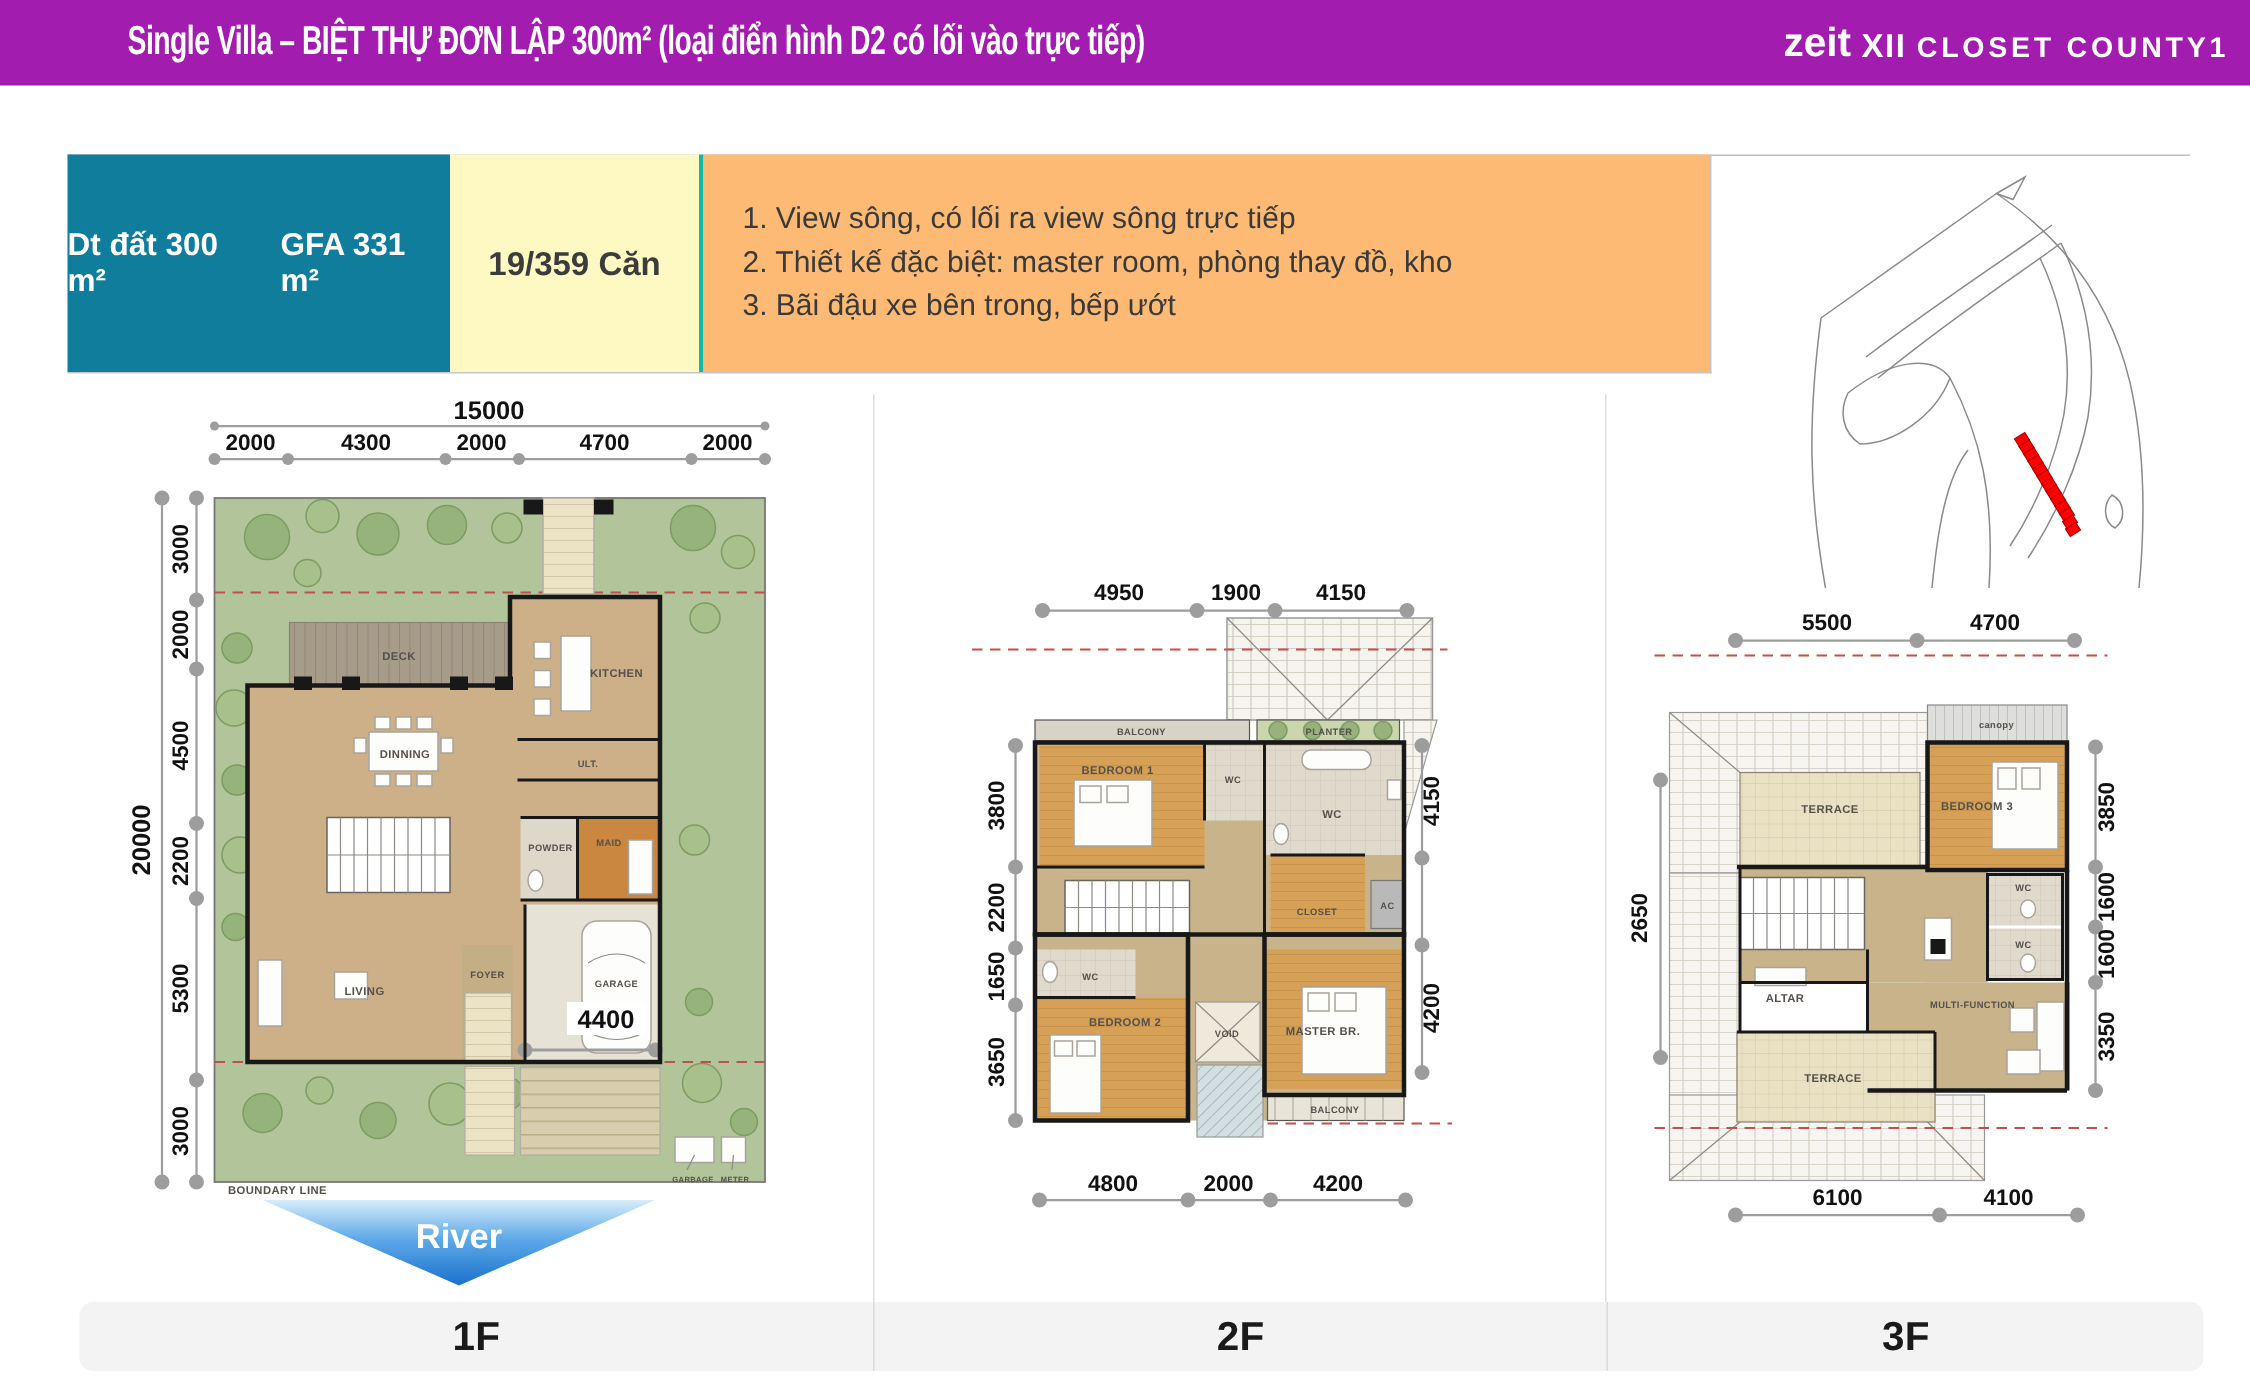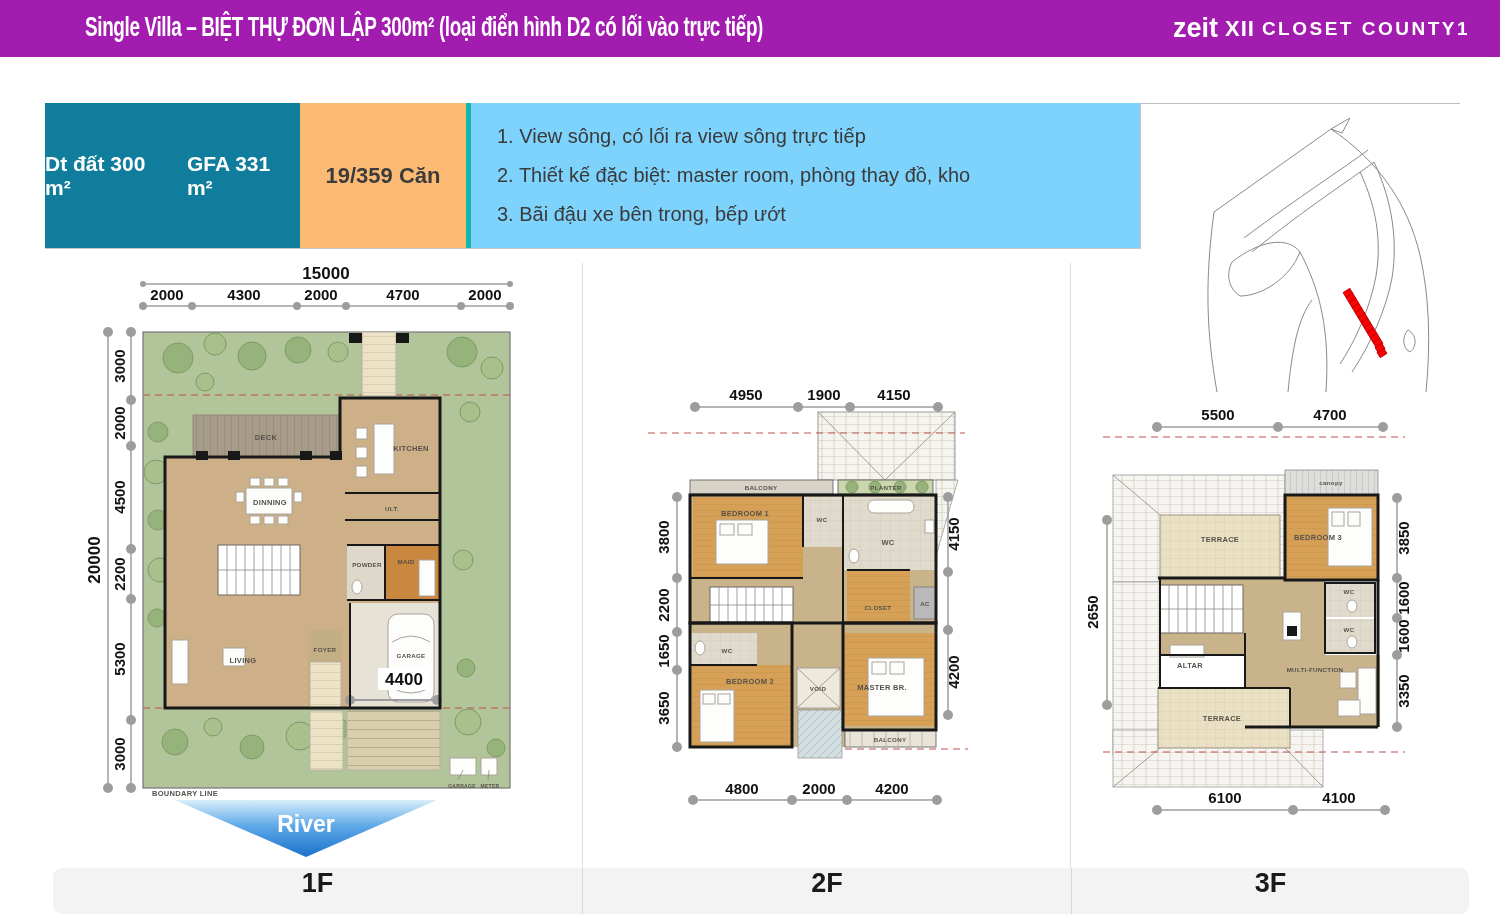--- a/index.html
+++ b/index.html
@@ -3,42 +3,42 @@
 <meta charset="utf-8">
 <style>
   html,body{margin:0;padding:0;background:#fff}
   .stage{position:relative;width:1500px;height:917px;background:#fff;overflow:hidden;
          font-family:"Liberation Sans",sans-serif}
 
   
   .topbar{position:absolute;left:0;top:0;width:1500px;height:57px;background:#a21caf}
   .title{position:absolute;left:85px;top:12px;color:#fff;font-size:27px;font-weight:bold;
          white-space:nowrap;transform:scaleX(.70);transform-origin:0 50%;letter-spacing:-.5px}
-  .logo{position:absolute;right:30px;top:13px;color:#fff;display:flex;align-items:center;gap:7px}
+  .logo{position:absolute;right:14px;top:13px;color:#fff;display:flex;align-items:flex-end;gap:7px}
   .logo .z{font-size:27px;font-weight:bold}
   .logo .xm{font-size:22px;font-weight:bold;letter-spacing:1px}
   .logo .nm{font-size:19px;font-weight:600;letter-spacing:2.5px}
 
   
   .hrule{position:absolute;left:45px;top:103px;width:1415px;border-top:1px solid #bdbdbd}
   .infotable{position:absolute;left:45px;top:103px;width:1096px;height:146px;display:flex;
              border-bottom:1px solid #c6c6c6;border-right:1px solid #c6c6c6;box-sizing:border-box}
   .cell-teal{width:255px;background:#0F7D9B;color:#fff;display:flex;
              justify-content:center;align-items:center;gap:12px;font-size:21px;font-weight:bold}
-  .cell-units{width:166px;background:#fdba74;border-right:5px solid #14b8a6;display:flex;
+  .cell-units{width:166px;background:#fef9c3;border-right:3px solid #14b8a6;display:flex;
               align-items:center;justify-content:center;font-size:22px;font-weight:bold;color:#3c3c3c}
-  .cell-feats{flex:1;background:#7dd3fc;display:flex;flex-direction:column;justify-content:center;
-              padding-left:26px;gap:16px;font-size:20px;color:#3a3a3a}
+  .cell-feats{flex:1;background:#fdba74;display:flex;flex-direction:column;justify-content:center;
+              padding-left:26px;gap:6px;font-size:20px;color:#3a3a3a}
 
   
   .vdiv{position:absolute;top:263px;height:605px;width:0;border-left:1px solid #dedede}
   .plansvg{position:absolute;top:263px;height:605px}
   .bottombar{position:absolute;left:53px;top:868px;width:1416px;height:46px;background:#f3f3f3;
              border-radius:9px;display:flex;overflow:hidden}
-  .bcell{display:flex;align-items:flex-start;justify-content:center;font-size:27px;font-weight:bold;color:#1a1a1a}
+  .bcell{display:flex;align-items:center;justify-content:center;font-size:27px;font-weight:bold;color:#1a1a1a}
   .bcell+.bcell{border-left:1px solid #d9d9d9}
 
   
   .dim{stroke:#9d9d9d;stroke-width:1.5;fill:none}
   .dim2{stroke:#9d9d9d;stroke-width:2;fill:none}
   .dot{fill:#9d9d9d;stroke:none}
   text.dimt{font-family:"Liberation Sans",sans-serif;font-size:15px;font-weight:bold;fill:#111;text-anchor:middle}
   text.dimt-lg{font-size:17px}
   text.rm{font-family:"Liberation Sans",sans-serif;font-size:7.5px;font-weight:bold;fill:#55504a;
           text-anchor:middle;letter-spacing:.3px}

